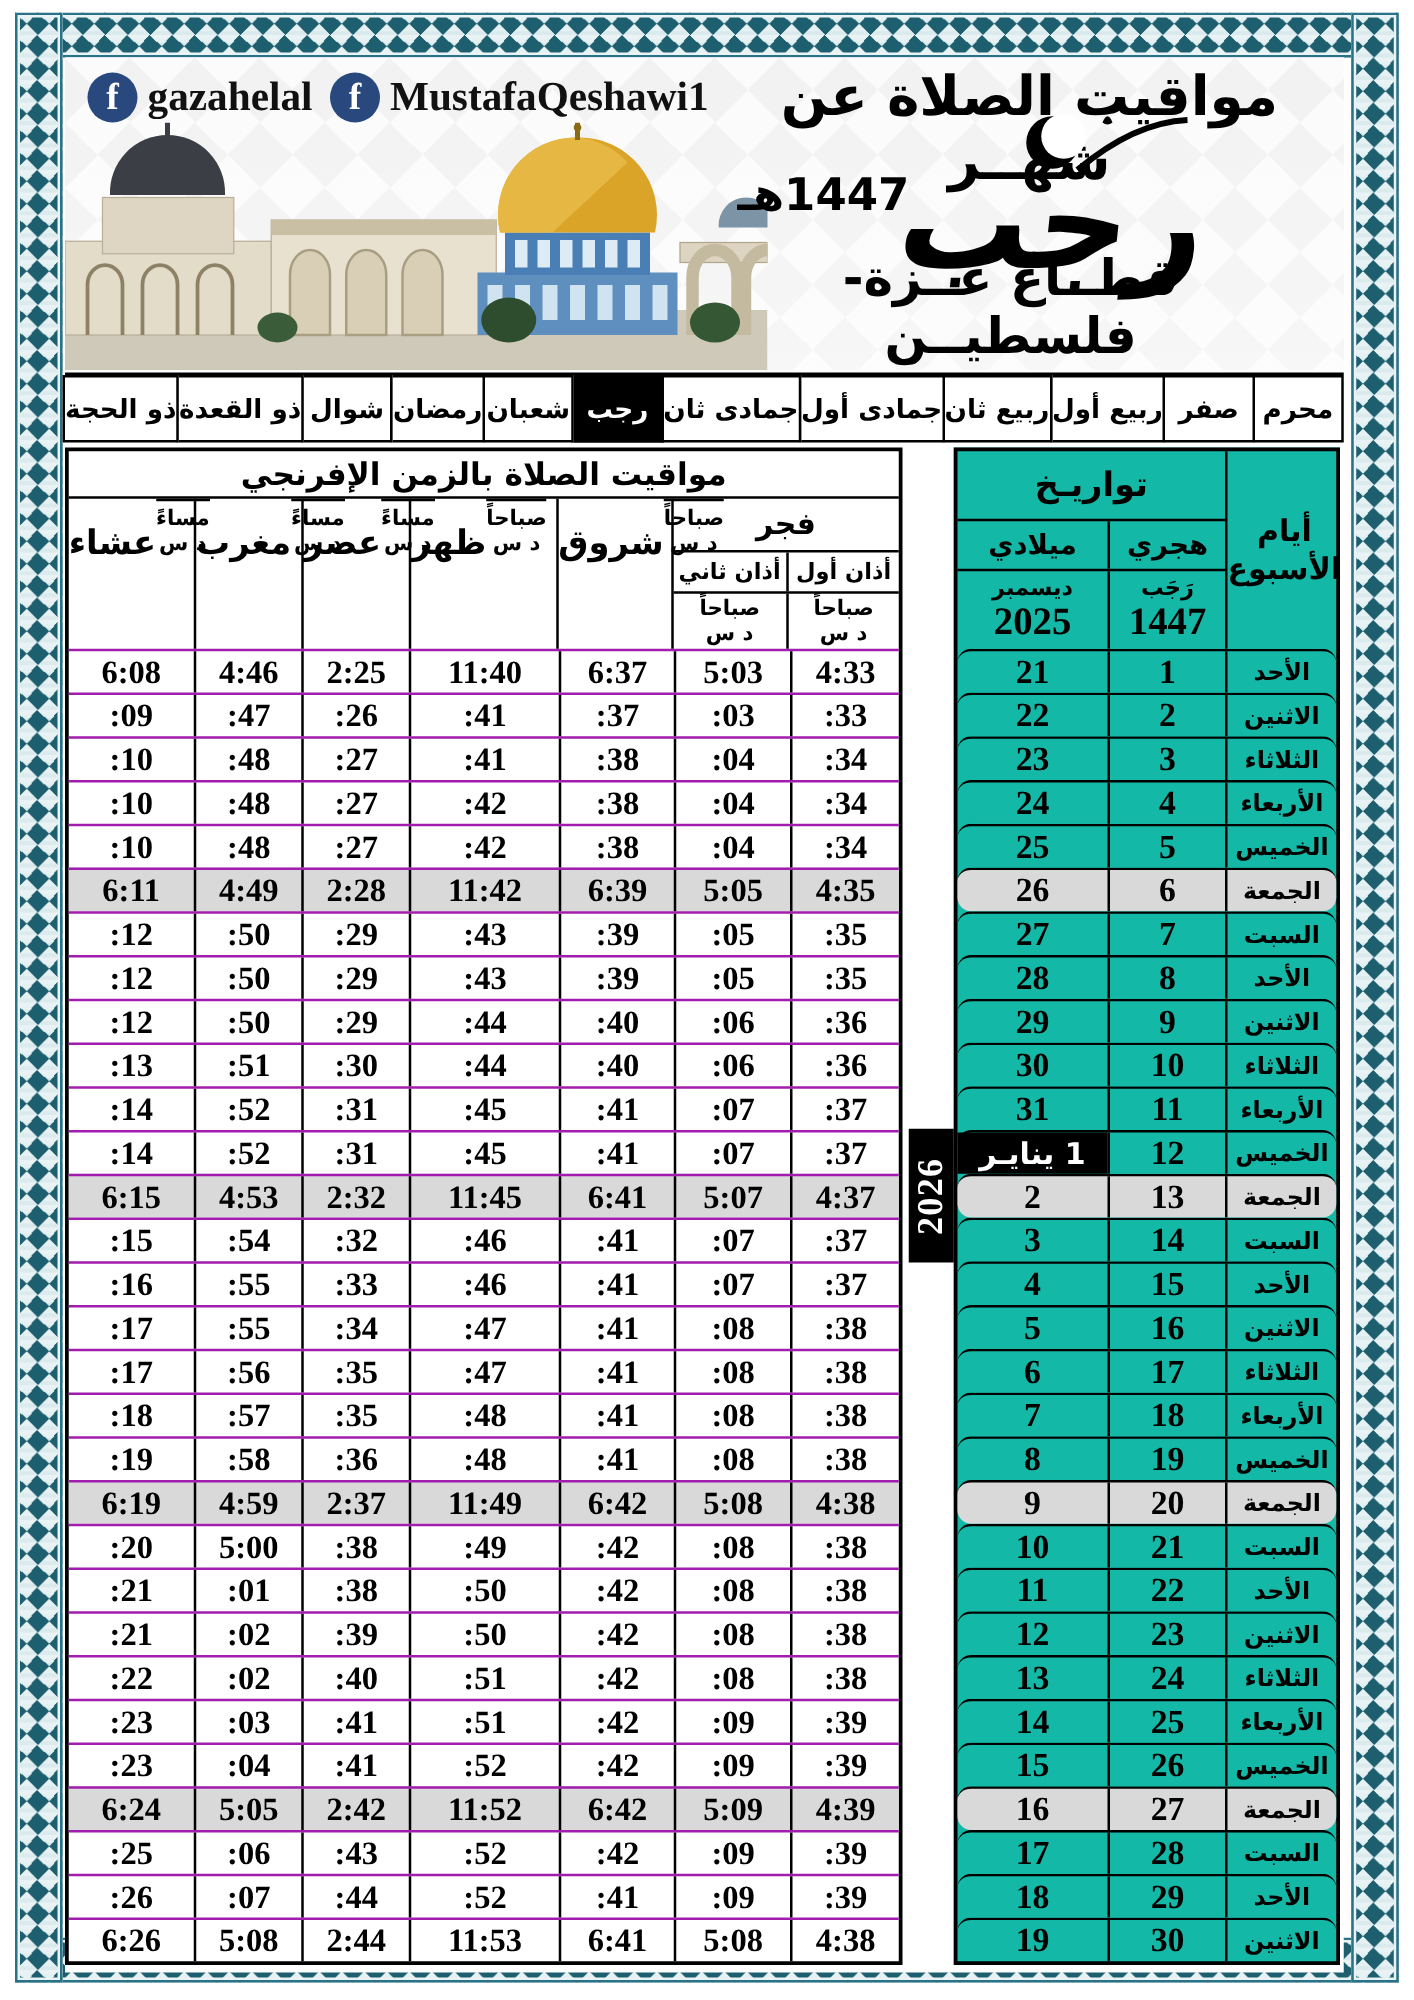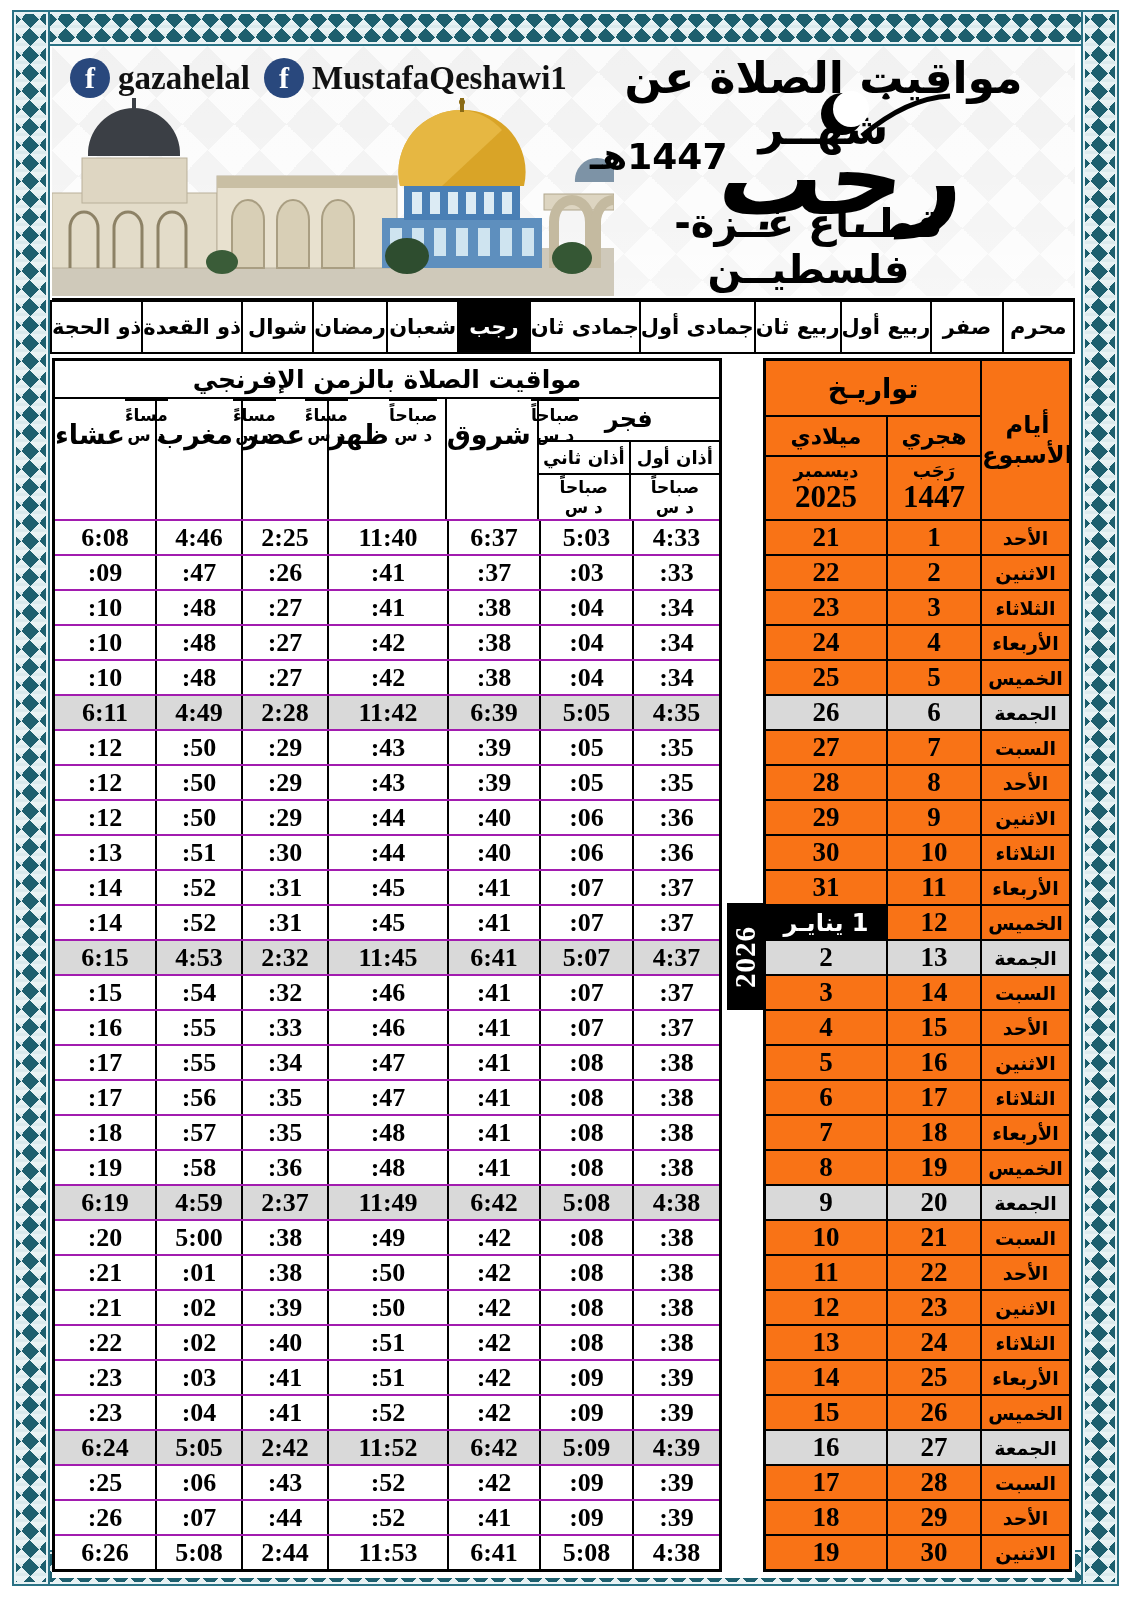--- a/index.html
+++ b/index.html
@@ -51,21 +51,21 @@
 
   
   .tabs { display:flex; direction:rtl; height:56px; margin-top:2px; border-top:2px solid #000; }
   .tab { flex:1 1 0; border:2px solid #000; margin-left:-2px; background:#fff; display:flex;
          align-items:center; justify-content:center; font-size:21px; font-weight:bold; white-space:nowrap; }
   .tab.active { background:#000; color:#fff; }
 
   
   .table-wrap { position:relative; margin-top:4px; display:flex; direction:ltr; align-items:flex-start; }
   .pt-block { width:670px; border:3px solid #000; background:#fff; }
-  .dt-block { width:309px; border:3px solid #000; background:#f97316; }
+  .dt-block { width:309px; border:3px solid #000; background:#14b8a6; }
   .gapcol { width:41px; position:relative; height:1216px; }
 
   
   .pt-title { height:38px; border-bottom:2px solid #000; display:flex; align-items:center;
               justify-content:center; font-size:25px; font-weight:bold; direction:rtl; }
   .pt-head { display:flex; height:120px; direction:ltr; }
   .pcol { display:flex; flex-direction:row; }
   .pcol + .pcol, .fajr-group { border-left:2px solid #000; }
   .pcol .nm { height:70px; display:flex; align-items:center; justify-content:center;
               font-size:27px; font-weight:bold; }
@@ -106,21 +106,21 @@
   .valrow { height:62px; display:flex; direction:ltr; }
   .valrow > div { display:flex; flex-direction:column; align-items:center; justify-content:center; line-height:1.05; }
   .val-miladi { width:120px; }
   .val-hijri { width:94px; border-left:2px solid #000; }
   .mon-small { font-size:18px; font-weight:bold; }
   .yr-big { font-family:"Liberation Serif","DejaVu Serif",serif; font-size:31px; font-weight:bold; }
   .ayyam { width:95px; border-left:2px solid #000; display:flex; align-items:center;
            justify-content:center; text-align:center; font-size:24px; font-weight:bold; line-height:1.25; }
 
   
-  .drow { display:grid; grid-template-columns:120px 94px 89px; height:35px; border-top:2px solid #000; direction:ltr; }
+  .drow { display:grid; grid-template-columns:120px 94px 89px; height:35px; border-top:2px solid #000; direction:ltr;border-radius:11px; }
   .gcell,.hcell { display:flex; align-items:center; justify-content:center;
       font-family:"Liberation Serif","DejaVu Serif",serif; font-weight:bold; font-size:27px; }
   .hcell { border-left:2px solid #000; }
   .wcell { border-left:2px solid #000; display:flex; align-items:center; justify-content:center;
            font-size:19px; font-weight:bold; direction:rtl; }
   .blackcell { background:#000; color:#fff; font-size:24px !important; direction:rtl;
                font-family:"DejaVu Sans",sans-serif !important; }
 
   .y2026 { position:absolute; right:0; top:545px; width:36px; height:107px; background:#000;
            color:#fff; overflow:hidden; }

